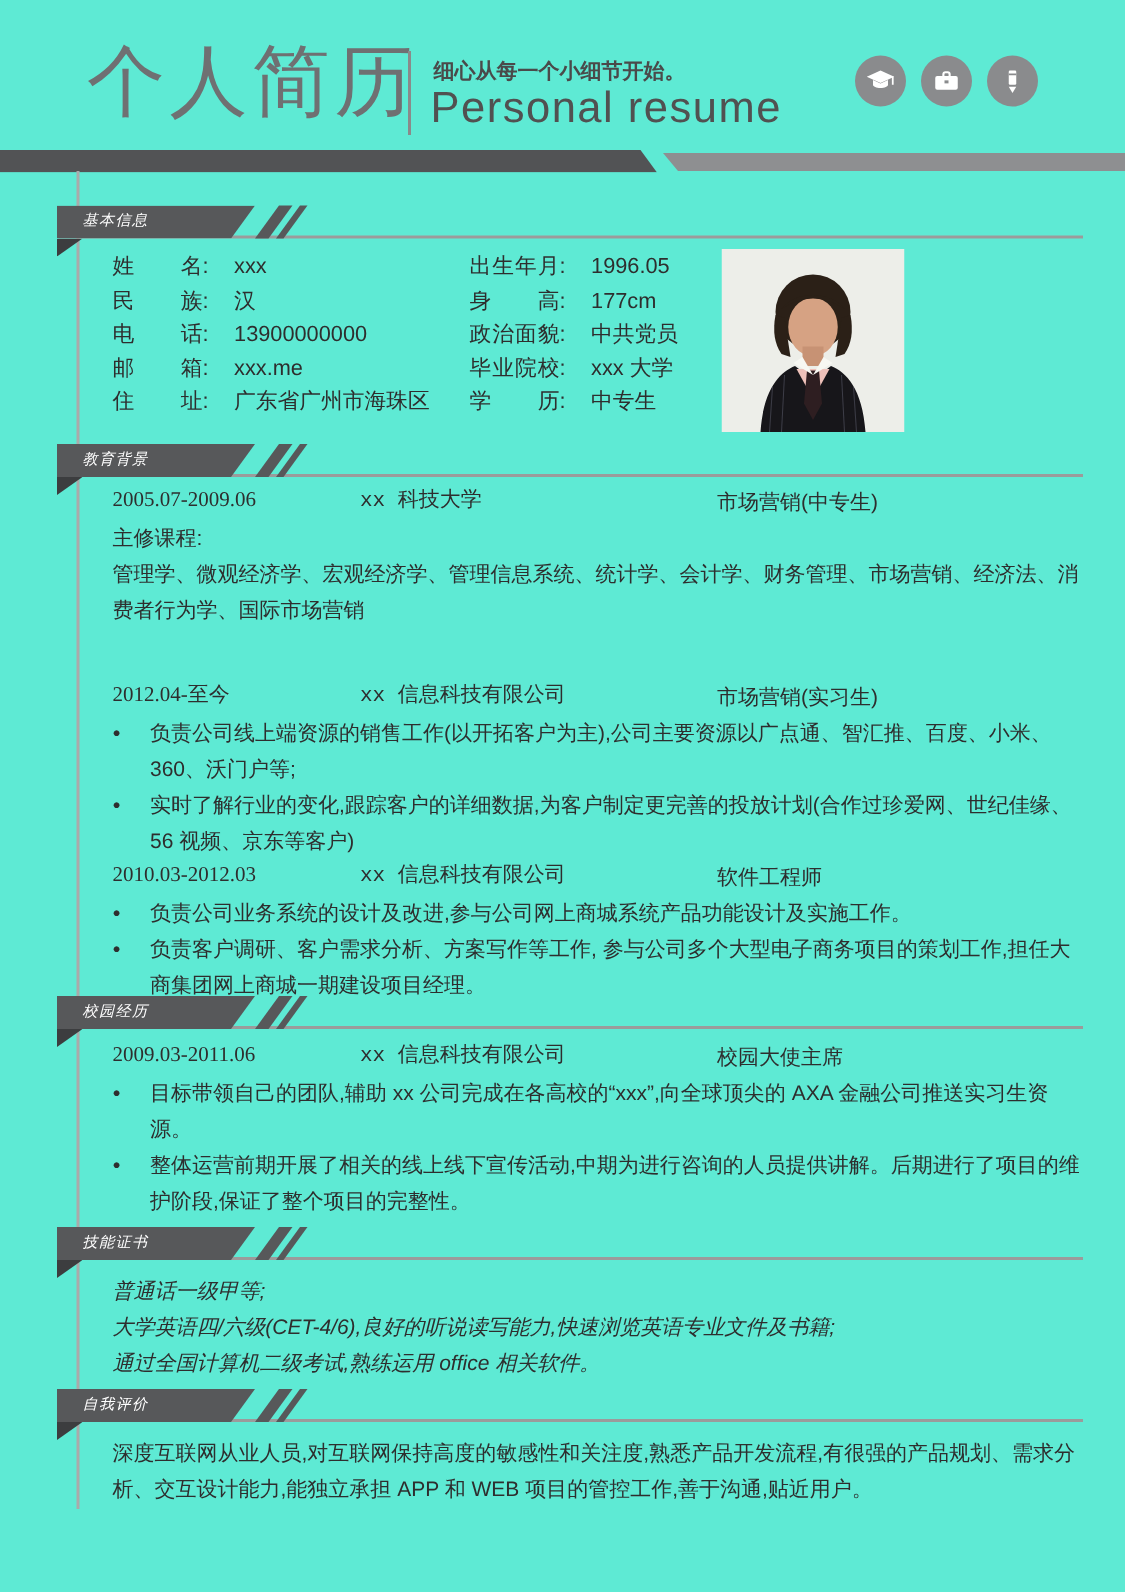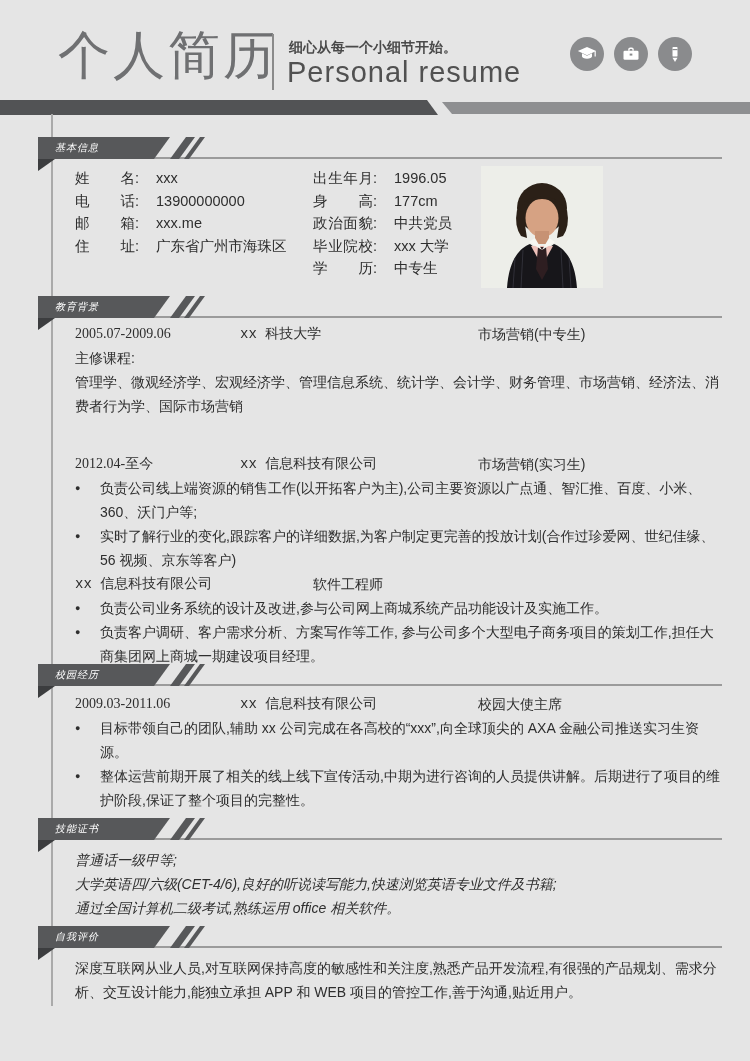--- a/index.html
+++ b/index.html
@@ -1,17 +1,17 @@
 <!DOCTYPE html>
 <html><head>
 <meta charset="utf-8">
 <style>
   html,body{margin:0;padding:0;background:#fff;}
   body{font-family:"Liberation Sans","DejaVu Sans",sans-serif;}
-  #page{position:relative;width:750px;height:1061px;background:#e5e5e5;overflow:hidden;
+  #page{position:relative;width:750px;height:1061px;background:#5eead4;overflow:hidden;
         color:#2e2e2e;}
   
   .big-title{position:absolute;left:58px;top:26px;font-size:52px;line-height:58px;
              color:#6f7072;letter-spacing:3px;font-weight:500;}
   .head-divider{position:absolute;left:272px;top:34px;width:2px;height:56px;background:#8a8a8a;}
   .tagline{position:absolute;left:289px;top:39px;font-size:14px;font-weight:700;color:#4a4a4a;}
   .title-en{position:absolute;left:287px;top:56px;font-size:29px;color:#515151;letter-spacing:1px;}
   .hicon{position:absolute;top:37px;width:34px;height:34px;border-radius:50%;
          background:#8a8b8d;display:flex;align-items:center;justify-content:center;}
   .hicon svg{width:20px;height:20px;fill:#ffffff;}
@@ -91,20 +91,21 @@
   <div class="sec-head" style="top:137px;">
     <div class="sec-line"></div>
     <div class="sec-banner"><span>基本信息</span></div>
     <div class="stripe s1"></div>
     <div class="stripe s2"></div>
     <div class="fold"></div>
   </div>
 
   <div class="info-col left">
     <div class="info-row"><span class="flabel">姓名</span><span>:</span><span class="fval">xxx</span></div>
+    <div class="info-row"><span class="flabel">民族</span><span>:</span><span class="fval">汉</span></div>
     <div class="info-row"><span class="flabel">电话</span><span>:</span><span class="fval">13900000000</span></div>
     <div class="info-row"><span class="flabel">邮箱</span><span>:</span><span class="fval">xxx.me</span></div>
     <div class="info-row"><span class="flabel">住址</span><span>:</span><span class="fval">广东省广州市海珠区</span></div>
   </div>
   <div class="info-col right">
     <div class="info-row"><span class="flabel">出生年月</span><span>:</span><span class="fval">1996.05</span></div>
     <div class="info-row"><span class="flabel">身高</span><span>:</span><span class="fval">177cm</span></div>
     <div class="info-row"><span class="flabel">政治面貌</span><span>:</span><span class="fval">中共党员</span></div>
     <div class="info-row"><span class="flabel">毕业院校</span><span>:</span><span class="fval">xxx 大学</span></div>
     <div class="info-row"><span class="flabel">学历</span><span>:</span><span class="fval">中专生</span></div>
@@ -156,20 +157,21 @@
     </div>
     <div class="bullet-item">
         <span class="bullet-mark">●</span>
         <span class="bullet-text">负责公司线上端资源的销售工作(以开拓客户为主),公司主要资源以广点通、智汇推、百度、小米、360、沃门户等;</span>
       </div>
     <div class="bullet-item">
         <span class="bullet-mark">●</span>
         <span class="bullet-text">实时了解行业的变化,跟踪客户的详细数据,为客户制定更完善的投放计划(合作过珍爱网、世纪佳缘、56 视频、京东等客户)</span>
       </div>
     <div class="job-row">
+      <span class="job-period">2010.03-2012.03</span>
       <span class="job-company">xx 信息科技有限公司</span>
       <span class="job-role">软件工程师</span>
     </div>
     <div class="bullet-item">
         <span class="bullet-mark">●</span>
         <span class="bullet-text">负责公司业务系统的设计及改进,参与公司网上商城系统产品功能设计及实施工作。</span>
       </div>
     <div class="bullet-item">
         <span class="bullet-mark">●</span>
         <span class="bullet-text">负责客户调研、客户需求分析、方案写作等工作, 参与公司多个大型电子商务项目的策划工作,担任大商集团网上商城一期建设项目经理。</span>

